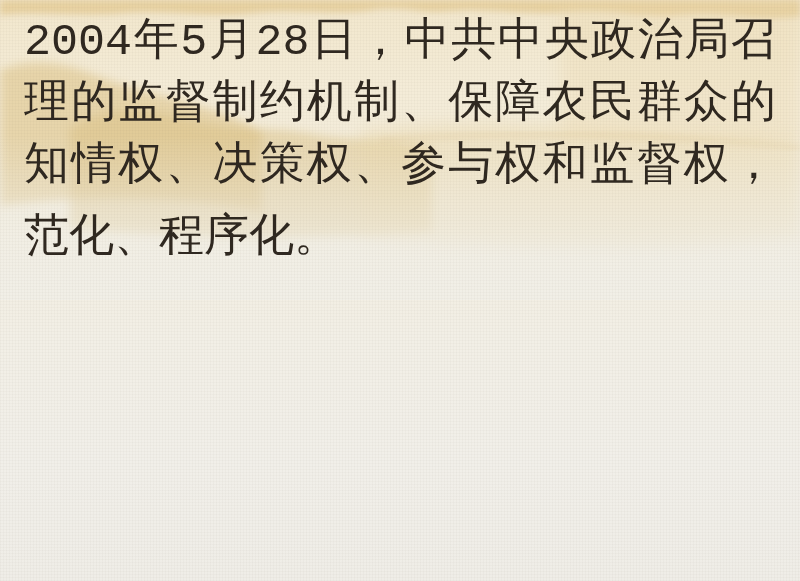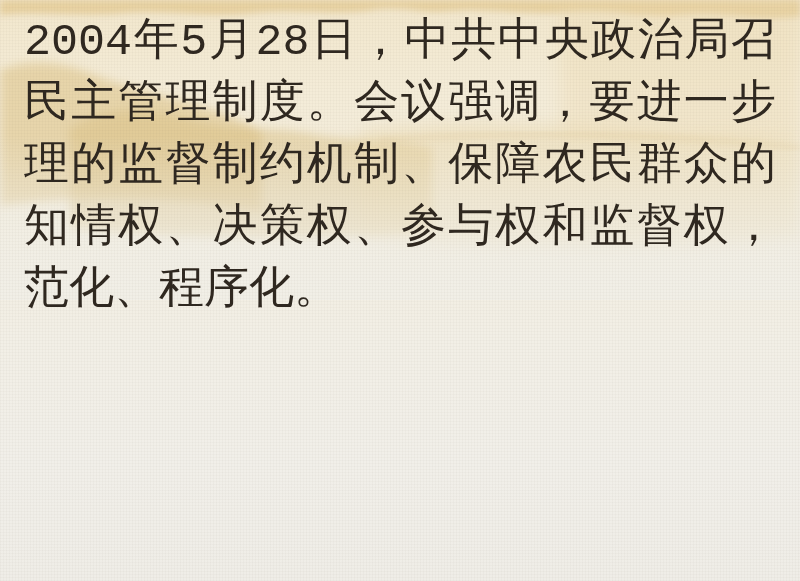--- a/index.html
+++ b/index.html
@@ -60,20 +60,21 @@
     height: 62px;
     font-weight: 400;
     text-align: justify;
     text-align-last: justify;
     text-justify: inter-character;
     text-rendering: optimizeLegibility;
   }
   .line.last {
     text-align: center;
     text-align-last: left;
+    margin-top: 10px;
   }
 </style>
 </head>
 <body>
 
 <div class="stage">
 
   <svg class="bg-art" viewBox="0 0 800 300" xmlns="http://www.w3.org/2000/svg" aria-hidden="true">
     <defs>
       <filter id="soft3" x="-20%" y="-20%" width="140%" height="140%">
@@ -98,19 +99,18 @@
     <path d="M360,132 C460,118 560,124 660,132 C720,137 772,132 800,140 L800,238 C650,254 480,248 360,238 Z" fill="#ead7a9" opacity="0.42" filter="url(#soft8)"></path>
 
     <path d="M380,140 Q590,126 800,148" fill="none" stroke="#d9bf8a" stroke-width="2.5" opacity="0.45" filter="url(#soft3)"></path>
   </svg>
 
   <div class="bg-fade"></div>
   <div class="paper-texture"></div>
 
   <div class="text-block">
     <div class="line">2004年5月28日，中共中央政治局召</div>
-    <div class="line">民主管理制度。会议强调，要进一步</div>
     <div class="line">理的监督制约机制、保障农民群众的</div>
     <div class="line">知情权、决策权、参与权和监督权，</div>
     <div class="line last">范化、程序化。</div>
   </div>
 
 </div>
 
 </body></html>

